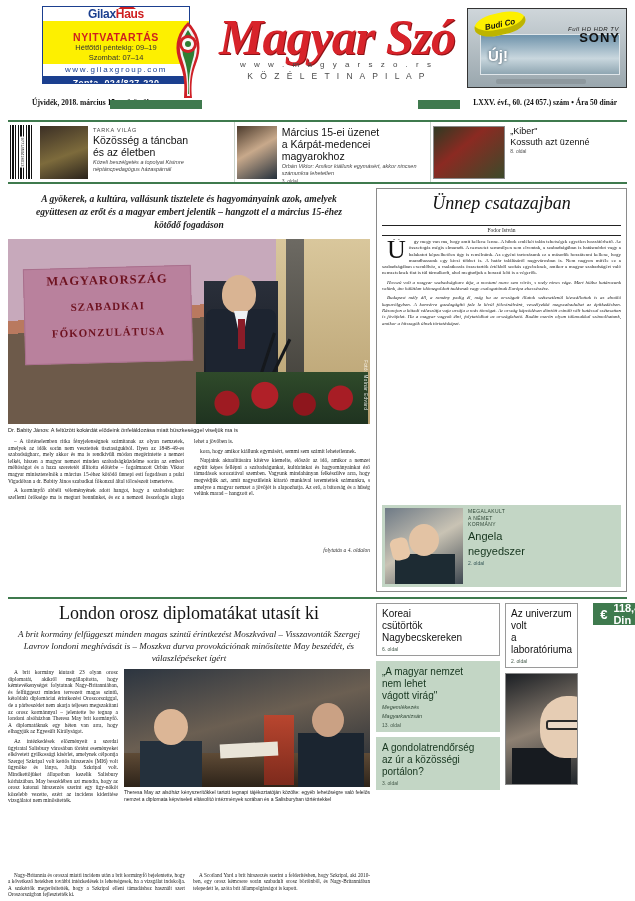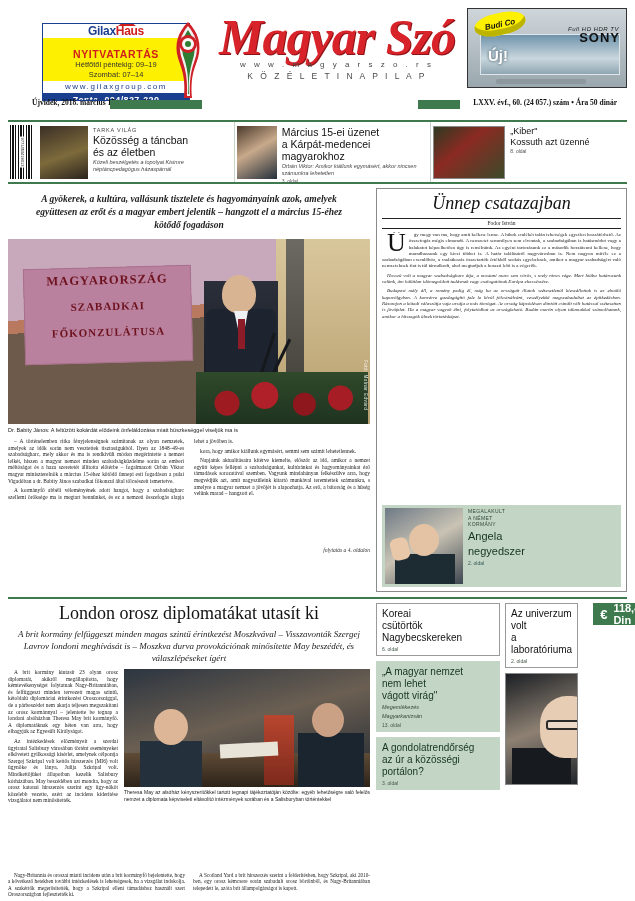--- a/index.html
+++ b/index.html
@@ -15,21 +15,21 @@
     width: 635px; height: 901px;
     background: #ffffff;
   }
 
   
   .masthead {
     position: relative;
     height: 118px;
     padding: 6px 8px 0 8px;
     display: flex;
-    align-items: center;
+    align-items: flex-start;
   }
   .ad-left {
     width: 148px; height: 78px;
     border: 1px solid #1b3f8f;
     background: #ffffff;
     margin-left: 34px;
     display: flex; flex-direction: column;
     overflow: hidden;
     flex: 0 0 auto;
   }
@@ -304,21 +304,21 @@
   .more-link {
     font-family: "Liberation Serif", serif;
     font-size: 5.5px; font-style: italic; color: #333;
     text-align: right; margin-top: 1px;
   }
 
   
   .side-title {
     font-family: "Liberation Serif", serif; font-style: italic;
     font-size: 18px; text-align: center; color: #111;
-    border-bottom: 1px solid #222; padding-bottom: 4px;
+    border-bottom: 1px solid #222; padding-bottom: 11px;
     margin-bottom: 1px;
   }
   .side-author {
     font-size: 5.5px; text-align: center; color: #222;
     border-bottom: 1px solid #222; padding-bottom: 2px;
     font-family: "Liberation Serif", serif;
   }
   .side-body {
     font-family: "Liberation Serif", serif;
     font-size: 5px; line-height: 6.3px; text-align: justify;

